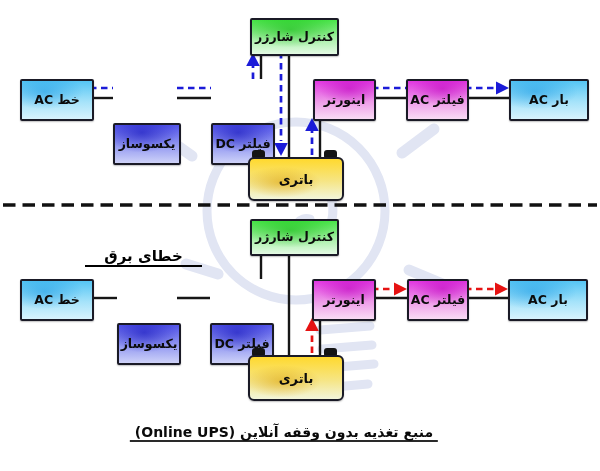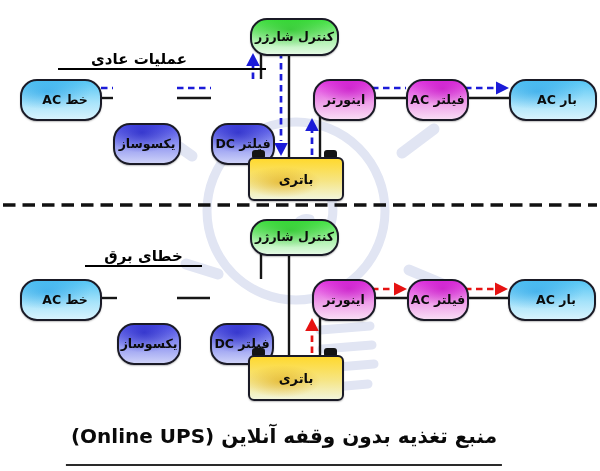--- a/index.html
+++ b/index.html
@@ -5,30 +5,30 @@
   html,body{margin:0;padding:0;background:#ffffff;}
   .stage{
     position:relative;width:600px;height:471px;background:#ffffff;overflow:hidden;
     font-family:"DejaVu Sans",sans-serif;
   }
   .stage svg{position:absolute;left:0;top:0;}
   .watermark{z-index:0;}
   .wires{z-index:2;}
   .box{
     position:absolute;z-index:3;
-    border:2.2px solid #1a1a26;border-radius:17px;
+    border:2.2px solid #1a1a26;border-radius:2px;
     display:flex;align-items:center;justify-content:center;
     direction:rtl;text-align:center;
     font-weight:bold;font-size:12.5px;color:#0b0b0b;
     box-shadow:0 1px 1.5px rgba(0,0,0,0.25);
     line-height:1;
   }
   .c-cyan{background:
     radial-gradient(90% 75% at 32% 28%, rgba(18,148,226,.50), rgba(18,148,226,0) 62%),
-    linear-gradient(180deg,#55c5f4 0%,#a6e3fa 55%,#d8f3fd 100%); padding-left: 8px;}
+    linear-gradient(180deg,#55c5f4 0%,#a6e3fa 55%,#d8f3fd 100%);}
   .c-blue{background:
     radial-gradient(85% 80% at 42% 20%, rgba(24,24,188,.62), rgba(24,24,188,0) 66%),
     linear-gradient(180deg,#5355e9 0%,#9aa0f2 60%,#ced2f8 100%); margin-top: 44px;}
   .c-magenta{background:
     radial-gradient(80% 70% at 58% 20%, rgba(188,0,188,.55), rgba(188,0,188,0) 64%),
     linear-gradient(180deg,#e136e1 0%,#ee9ce9 55%,#f8dcf4 100%);}
   .c-green{background:
     radial-gradient(80% 75% at 45% 28%, rgba(0,176,0,.50), rgba(0,176,0,0) 70%),
     linear-gradient(180deg,#47e447 0%,#a8f0a8 55%,#e4fae4 100%);}
   .c-yellow{background:
@@ -40,22 +40,22 @@
   }
   .heading{
     position:absolute;z-index:3;direction:rtl;
     font-weight:bold;font-size:15px;color:#000;
     border-bottom:2px solid #000;height:22px;
     display:flex;align-items:flex-end;justify-content:center;
   }
   .caption{
     position:absolute;z-index:3;direction:rtl;white-space:nowrap;
     left:284px;top:424px;transform:translateX(-50%);
-    font-weight:bold;font-size:20px;color:#0a0a0a;
-    border-bottom:2.6px solid #2a2a2a;padding:0 5px 16px 5px;
+    font-weight:bold;font-size:14px;color:#0a0a0a;
+    border-bottom:2.6px solid #2a2a2a;padding:0 5px 0 5px;
   }
 </style>
 </head>
 <body>
 
 <div class="stage">
 
   <svg class="watermark" width="600" height="471" viewBox="0 0 600 471">
     <g fill="none" stroke="#e1e5f3" stroke-linecap="round">
       <circle cx="296" cy="211" r="89" stroke-width="9"></circle>
@@ -122,21 +122,20 @@
       <g fill="#e61212" stroke="none">
         <polygon points="407,289 394,282.5 394,295.5"></polygon>
         <polygon points="508,289 495,282.5 495,295.5"></polygon>
         <polygon points="312,318 305.2,331 318.8,331"></polygon>
       </g>
     </g>
 
     <line x1="3" y1="205" x2="597" y2="205" stroke="#111111" stroke-width="3.4" stroke-dasharray="12.5 7"></line>
   </svg>
 
-  <div class="heading" style="left:58px;top:46px;width:162px;padding-right:46px;">عملیات عادی</div>
 
   <div class="box c-green" style="left:250px;top:18px;width:85px;height:34px;">کنترل شارژر</div>
 
   <div class="box c-cyan" style="left:20px;top:79px;width:70px;height:38px;">خط AC</div>
   <div class="box c-blue" style="left:113px;top:79px;width:64px;height:38px;">یکسوساز</div>
   <div class="box c-blue" style="left:211px;top:79px;width:60px;height:38px;">فیلتر DC</div>
   <div class="box c-magenta" style="left:313px;top:79px;width:59px;height:38px;">اینورتر</div>
   <div class="box c-magenta" style="left:406px;top:79px;width:59px;height:38px;">فیلتر AC</div>
   <div class="box c-cyan" style="left:509px;top:79px;width:76px;height:38px;">بار AC</div>
 

